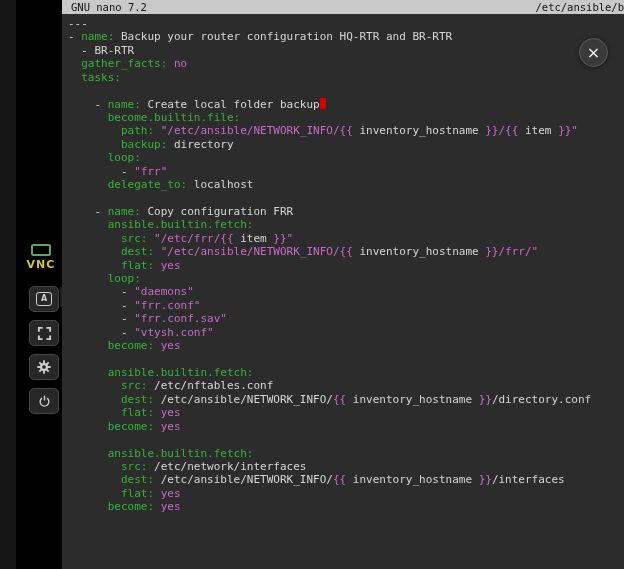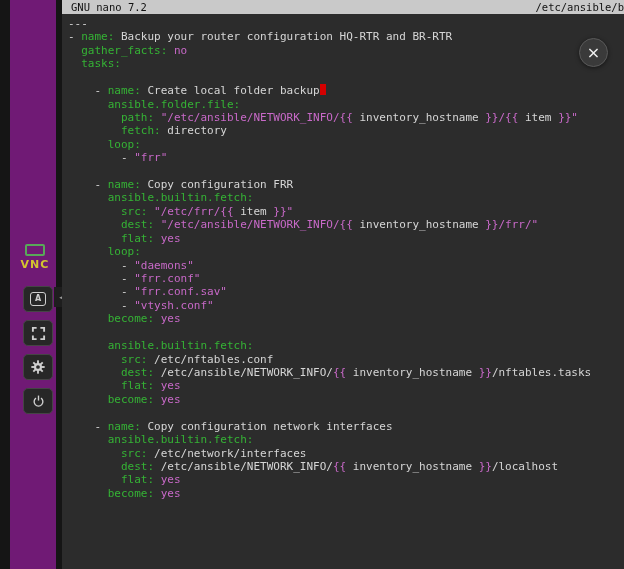--- a/index.html
+++ b/index.html
@@ -1,18 +1,18 @@
 <!DOCTYPE html>
 <html><head>
 <meta charset="utf-8">
 <style>
   html,body{margin:0;padding:0;background:#101010;}
   .screen{position:relative;width:624px;height:569px;overflow:hidden;background:#151515;font-family:"DejaVu Sans Mono",monospace;}
   
-  .sidebar{position:absolute;left:10px;top:0;width:46px;height:569px;background:#701a75;}
+  .sidebar{position:absolute;left:16px;top:0;width:46px;height:569px;background:#000000;}
   .logo{position:absolute;left:6px;top:244px;width:38px;text-align:center;}
   .logo-mark{width:16px;height:8px;margin:0 auto 2px;border:2px solid #59a759;border-radius:2px;}
   .logo-text{font-size:11px;font-weight:bold;color:#d3c52f;letter-spacing:1px;font-family:"DejaVu Sans",sans-serif;}
   .handle{position:absolute;left:44px;top:287px;width:14px;height:20px;background:#1e1e1e;border-radius:0 4px 4px 0;color:#999;font-size:9px;display:flex;align-items:center;justify-content:center;cursor:pointer;}
   .sbtn{position:absolute;left:13px;width:30px;height:26px;background:#272727;border:1px solid #454545;border-radius:5px;display:flex;align-items:center;justify-content:center;padding:0;cursor:pointer;}
   .keycap{display:inline-block;width:14px;height:12px;line-height:11px;border:1px solid #cfcfcf;border-radius:3px;color:#cfcfcf;font-size:8px;font-weight:bold;text-align:center;font-family:"DejaVu Sans",sans-serif;}
   
   .terminal{position:absolute;left:62px;top:0;width:562px;height:569px;background:#2c2c2c;}
   .nano-header{height:14px;background:#c9c9c9;color:#111;font-size:10.5px;line-height:14px;display:flex;justify-content:space-between;padding-left:9px;white-space:nowrap;overflow:hidden;}
   .code{padding:3px 0 0 6px;font-size:11px;line-height:13.43px;}
@@ -64,52 +64,53 @@
   </div>
 
   <div class="terminal">
     <div class="nano-header">
       <span>GNU nano 7.2</span>
       <span>/etc/ansible/b</span>
     </div>
     <div class="code" id="code">
         <div class="line"><span class="c-w">---</span></div>
         <div class="line"><span class="c-w">- </span><span class="c-g">name:</span><span class="c-w"> Backup your router configuration HQ-RTR and BR-RTR</span></div>
+        <div class="line"><span class="c-w">  - BR-RTR</span></div>
         <div class="line"><span class="c-w">  </span><span class="c-g">gather_facts:</span><span class="c-m"> no</span></div>
         <div class="line"><span class="c-w">  </span><span class="c-g">tasks:</span></div>
         <div class="line"></div>
         <div class="line"><span class="c-w">    - </span><span class="c-g">name:</span><span class="c-w"> Create local folder backup</span><span class="cursor"></span></div>
-        <div class="line"><span class="c-w">      </span><span class="c-g">ansible.folder.file:</span></div>
+        <div class="line"><span class="c-w">      </span><span class="c-g">become.builtin.file:</span></div>
         <div class="line"><span class="c-w">        </span><span class="c-g">path:</span><span class="c-w"> </span><span class="c-m">"/etc/ansible/NETWORK_INFO/{{</span><span class="c-w"> inventory_hostname </span><span class="c-m">}}/{{</span><span class="c-w"> item </span><span class="c-m">}}"</span></div>
-        <div class="line"><span class="c-w">        </span><span class="c-g">fetch:</span><span class="c-w"> directory</span></div>
+        <div class="line"><span class="c-w">        </span><span class="c-g">backup:</span><span class="c-w"> directory</span></div>
         <div class="line"><span class="c-w">      </span><span class="c-g">loop:</span></div>
         <div class="line"><span class="c-w">        - </span><span class="c-m">"frr"</span></div>
+        <div class="line"><span class="c-w">      </span><span class="c-g">delegate_to:</span><span class="c-w"> localhost</span></div>
         <div class="line"></div>
         <div class="line"><span class="c-w">    - </span><span class="c-g">name:</span><span class="c-w"> Copy configuration FRR</span></div>
         <div class="line"><span class="c-w">      </span><span class="c-g">ansible.builtin.fetch:</span></div>
         <div class="line"><span class="c-w">        </span><span class="c-g">src:</span><span class="c-w"> </span><span class="c-m">"/etc/frr/{{</span><span class="c-w"> item </span><span class="c-m">}}"</span></div>
         <div class="line"><span class="c-w">        </span><span class="c-g">dest:</span><span class="c-w"> </span><span class="c-m">"/etc/ansible/NETWORK_INFO/{{</span><span class="c-w"> inventory_hostname </span><span class="c-m">}}/frr/"</span></div>
         <div class="line"><span class="c-w">        </span><span class="c-g">flat:</span><span class="c-m"> yes</span></div>
         <div class="line"><span class="c-w">      </span><span class="c-g">loop:</span></div>
         <div class="line"><span class="c-w">        - </span><span class="c-m">"daemons"</span></div>
         <div class="line"><span class="c-w">        - </span><span class="c-m">"frr.conf"</span></div>
         <div class="line"><span class="c-w">        - </span><span class="c-m">"frr.conf.sav"</span></div>
         <div class="line"><span class="c-w">        - </span><span class="c-m">"vtysh.conf"</span></div>
         <div class="line"><span class="c-w">      </span><span class="c-g">become:</span><span class="c-m"> yes</span></div>
         <div class="line"></div>
         <div class="line"><span class="c-w">      </span><span class="c-g">ansible.builtin.fetch:</span></div>
         <div class="line"><span class="c-w">        </span><span class="c-g">src:</span><span class="c-w"> /etc/nftables.conf</span></div>
-        <div class="line"><span class="c-w">        </span><span class="c-g">dest:</span><span class="c-w"> /etc/ansible/NETWORK_INFO/</span><span class="c-m">{{</span><span class="c-w"> inventory_hostname </span><span class="c-m">}}</span><span class="c-w">/nftables.tasks</span></div>
+        <div class="line"><span class="c-w">        </span><span class="c-g">dest:</span><span class="c-w"> /etc/ansible/NETWORK_INFO/</span><span class="c-m">{{</span><span class="c-w"> inventory_hostname </span><span class="c-m">}}</span><span class="c-w">/directory.conf</span></div>
         <div class="line"><span class="c-w">        </span><span class="c-g">flat:</span><span class="c-m"> yes</span></div>
         <div class="line"><span class="c-w">      </span><span class="c-g">become:</span><span class="c-m"> yes</span></div>
         <div class="line"></div>
-        <div class="line"><span class="c-w">    - </span><span class="c-g">name:</span><span class="c-w"> Copy configuration network interfaces</span></div>
         <div class="line"><span class="c-w">      </span><span class="c-g">ansible.builtin.fetch:</span></div>
         <div class="line"><span class="c-w">        </span><span class="c-g">src:</span><span class="c-w"> /etc/network/interfaces</span></div>
-        <div class="line"><span class="c-w">        </span><span class="c-g">dest:</span><span class="c-w"> /etc/ansible/NETWORK_INFO/</span><span class="c-m">{{</span><span class="c-w"> inventory_hostname </span><span class="c-m">}}</span><span class="c-w">/localhost</span></div>
+        <div class="line"><span class="c-w">        </span><span class="c-g">dest:</span><span class="c-w"> /etc/ansible/NETWORK_INFO/</span><span class="c-m">{{</span><span class="c-w"> inventory_hostname </span><span class="c-m">}}</span><span class="c-w">/interfaces</span></div>
         <div class="line"><span class="c-w">        </span><span class="c-g">flat:</span><span class="c-m"> yes</span></div>
         <div class="line"><span class="c-w">      </span><span class="c-g">become:</span><span class="c-m"> yes</span></div>
       </div>
   </div>
 
   <button class="close-btn">
     <span>×</span>
   </button>
 
 </div>

